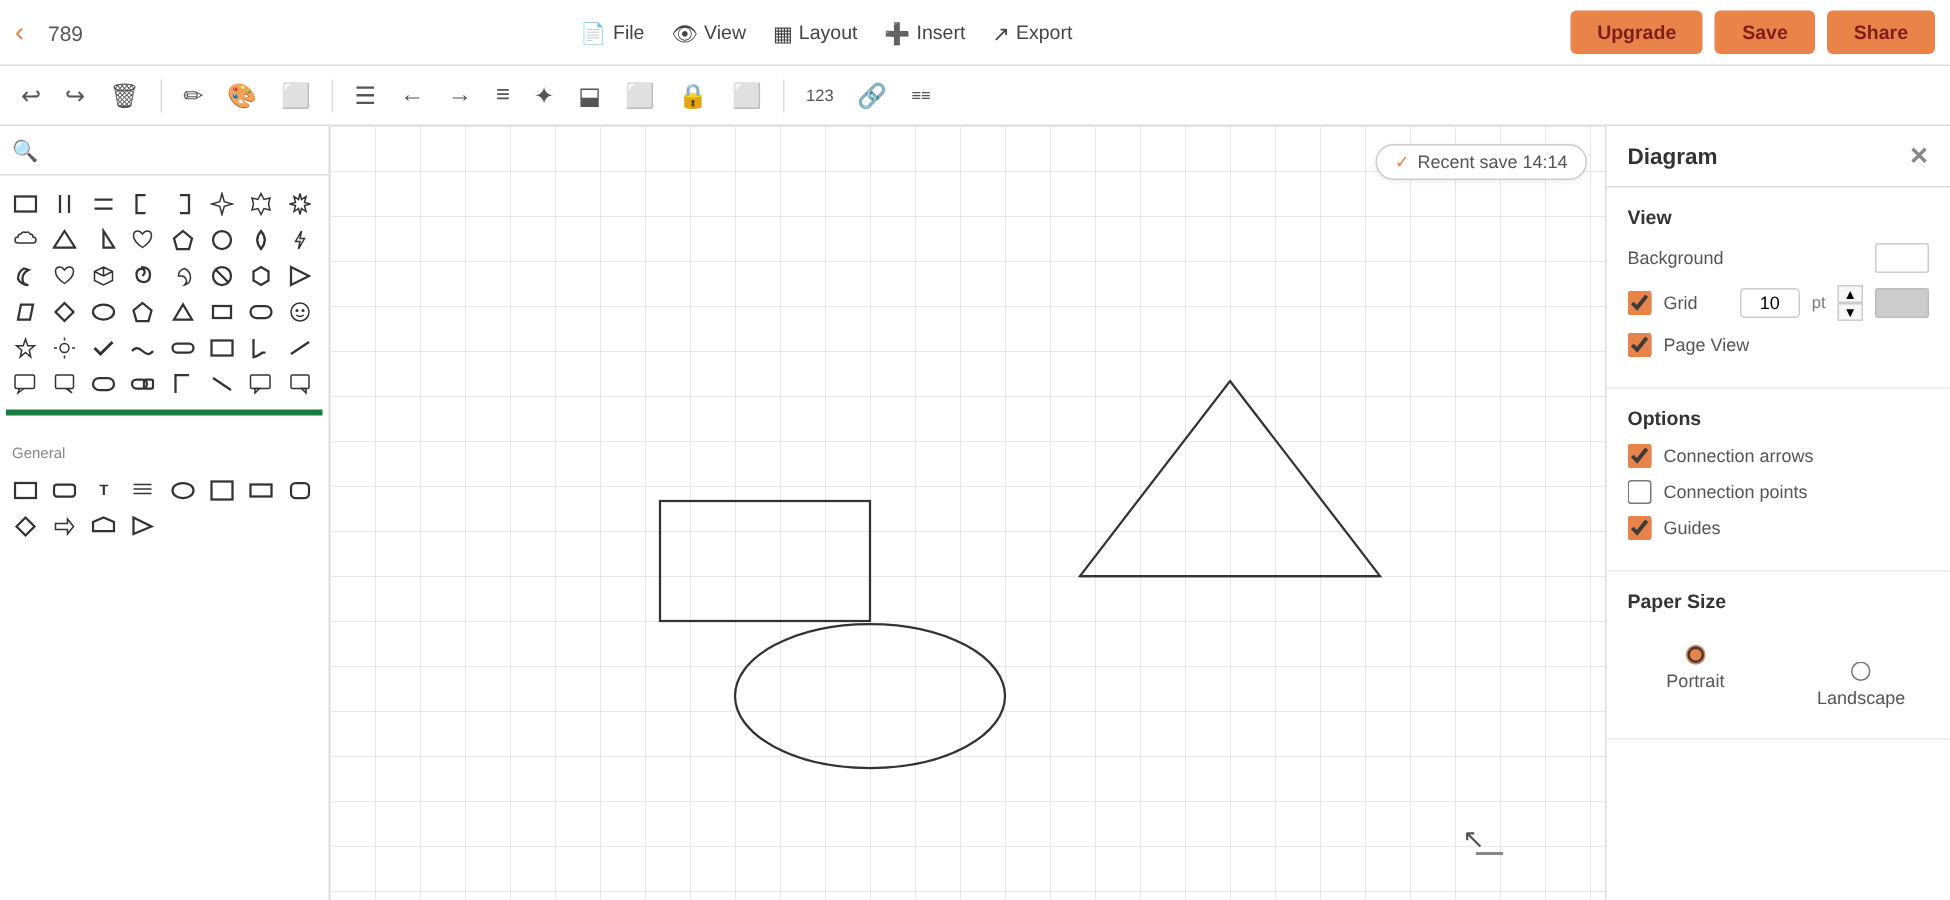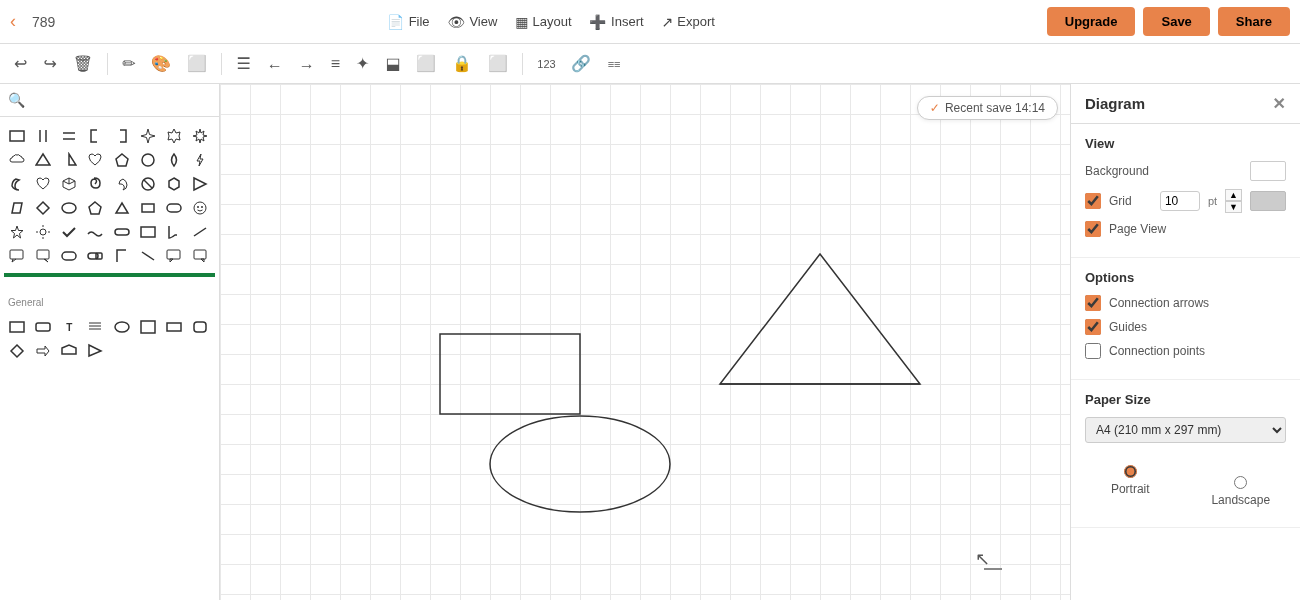--- a/index.html
+++ b/index.html
@@ -9,21 +9,21 @@
     #topbar {
       display: flex; align-items: center; height: 44px; background: #fff;
       border-bottom: 1px solid #ddd; padding: 0 10px; gap: 16px;
     }
     #topbar .nav-arrow { color: #e8834a; font-size: 18px; cursor: pointer; }
     #topbar .page-num { font-size: 14px; color: #555; }
     #topbar .nav-items { display: flex; gap: 18px; flex: 1; justify-content: center; }
     #topbar .nav-item { display: flex; align-items: center; gap: 4px; color: #444; cursor: pointer; font-size: 13px; }
     #topbar .nav-icon { font-size: 14px; }
     #topbar .btn-group { display: flex; gap: 8px; }
-    .btn-orange { background: #e8834a; color: #000000; border: none; border-radius: 4px; padding: 7px 18px; font-size: 13px; font-weight: bold; cursor: pointer; }
+    .btn-orange { background: #e8834a; color: #7f1d1d; border: none; border-radius: 4px; padding: 7px 18px; font-size: 13px; font-weight: bold; cursor: pointer; }
 
     
     #toolbar {
       display: flex; align-items: center; height: 40px; border-bottom: 1px solid #ddd;
       padding: 0 8px; gap: 4px; background: #fff;
     }
     .toolbar-btn { background: none; border: none; cursor: pointer; padding: 4px 6px; color: #555; font-size: 16px; border-radius: 3px; }
     .toolbar-sep { width: 1px; height: 22px; background: #ddd; margin: 0 4px; }
 
     
@@ -69,21 +69,21 @@
       display: flex; align-items: center; justify-content: space-between;
       padding: 10px 14px; border-bottom: 1px solid #ddd; font-size: 15px; font-weight: bold; color: #333;
     }
     #right-panel-header .close-btn { cursor: pointer; color: #888; font-size: 16px; }
     .panel-section { padding: 12px 14px; border-bottom: 1px solid #eee; }
     .panel-section-title { font-size: 13px; font-weight: bold; color: #333; margin-bottom: 10px; }
     .panel-row { display: flex; align-items: center; gap: 8px; margin-bottom: 8px; }
     .panel-row label { font-size: 12px; color: #555; flex: 1; }
     .color-box { width: 36px; height: 20px; border: 1px solid #ccc; border-radius: 2px; background: #fff; cursor: pointer; }
     .checkbox-orange { width: 16px; height: 16px; accent-color: #e8834a; cursor: pointer; }
-    .grid-pt-input { width: 40px; border: 1px solid #ccc; border-radius: 3px; padding: 2px 4px; font-size: 12px; text-align: left; }
+    .grid-pt-input { width: 40px; border: 1px solid #ccc; border-radius: 3px; padding: 2px 4px; font-size: 12px; text-align: center; }
     .stepper { display: flex; flex-direction: column; }
     .stepper button { border: 1px solid #ccc; background: #f8f8f8; cursor: pointer; font-size: 9px; padding: 0 3px; line-height: 10px; }
     .grid-color { width: 36px; height: 20px; background: #ccc; border: 1px solid #bbb; border-radius: 2px; }
     .paper-select { width: 100%; border: 1px solid #ccc; border-radius: 3px; padding: 4px 6px; font-size: 12px; color: #333; }
     .orient-radio { display: flex; align-items: center; gap: 4px; font-size: 12px; color: #555; cursor: pointer; flex-direction: column; }
     .orient-radio input { accent-color: #e8834a; }
   </style>
 </head>
 <body>
 
@@ -530,37 +530,31 @@
       </div>
     </div>
 
     <div class="panel-section">
       <div class="panel-section-title">Options</div>
       <div class="panel-row">
         <input type="checkbox" class="checkbox-orange" checked="" style="">
         <label>Connection arrows</label>
       </div>
       <div class="panel-row">
+        <input type="checkbox" class="checkbox-orange" style="">
+        <label>Connection points</label>
+      </div>
+      <div class="panel-row">
         <input type="checkbox" class="checkbox-orange" checked="" style="">
         <label>Guides</label>
       </div>
-      <div class="panel-row">
-        <input type="checkbox" class="checkbox-orange" style="">
-        <label>Connection points</label>
-      </div>
     </div>
 
     <div class="panel-section">
       <div class="panel-section-title">Paper Size</div>
-      <select class="paper-select">
-        <option>A4 (210 mm x 297 mm)</option>
-        <option>A3 (297 mm x 420 mm)</option>
-        <option>Letter (8.5 x 11 in)</option>
-        <option>Legal (8.5 x 14 in)</option>
-      </select>
       <div class="panel-row" style="margin-top:10px;">
         <label class="orient-radio">
           <input type="radio" name="orientation" checked="" style="">
           <span>Portrait</span>
         </label>
         <label class="orient-radio" style="margin-left:12px;margin-top:23px;">
           <input type="radio" name="orientation" style="">
           <span>Landscape</span>
         </label>
       </div>

